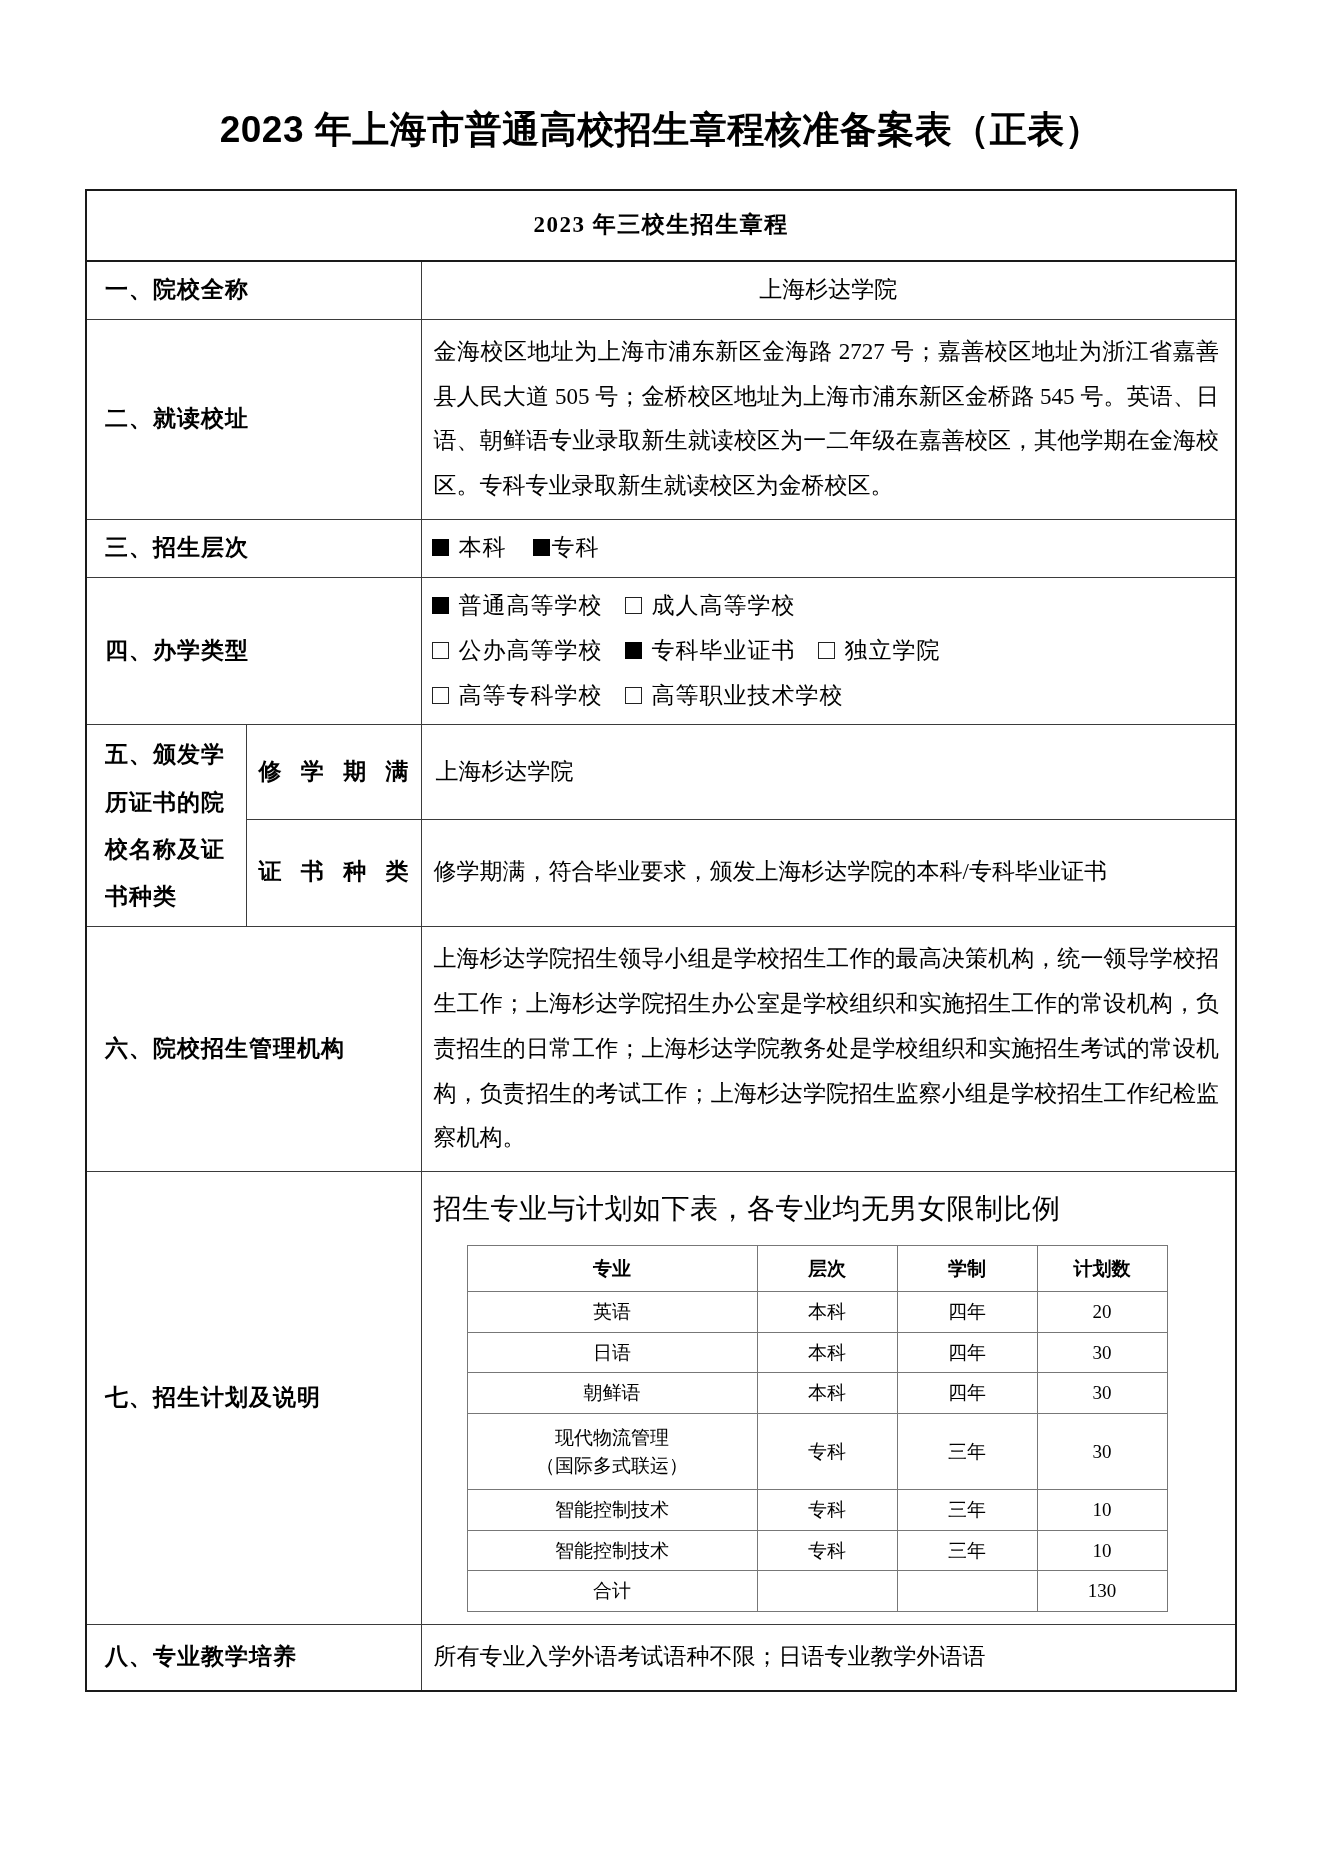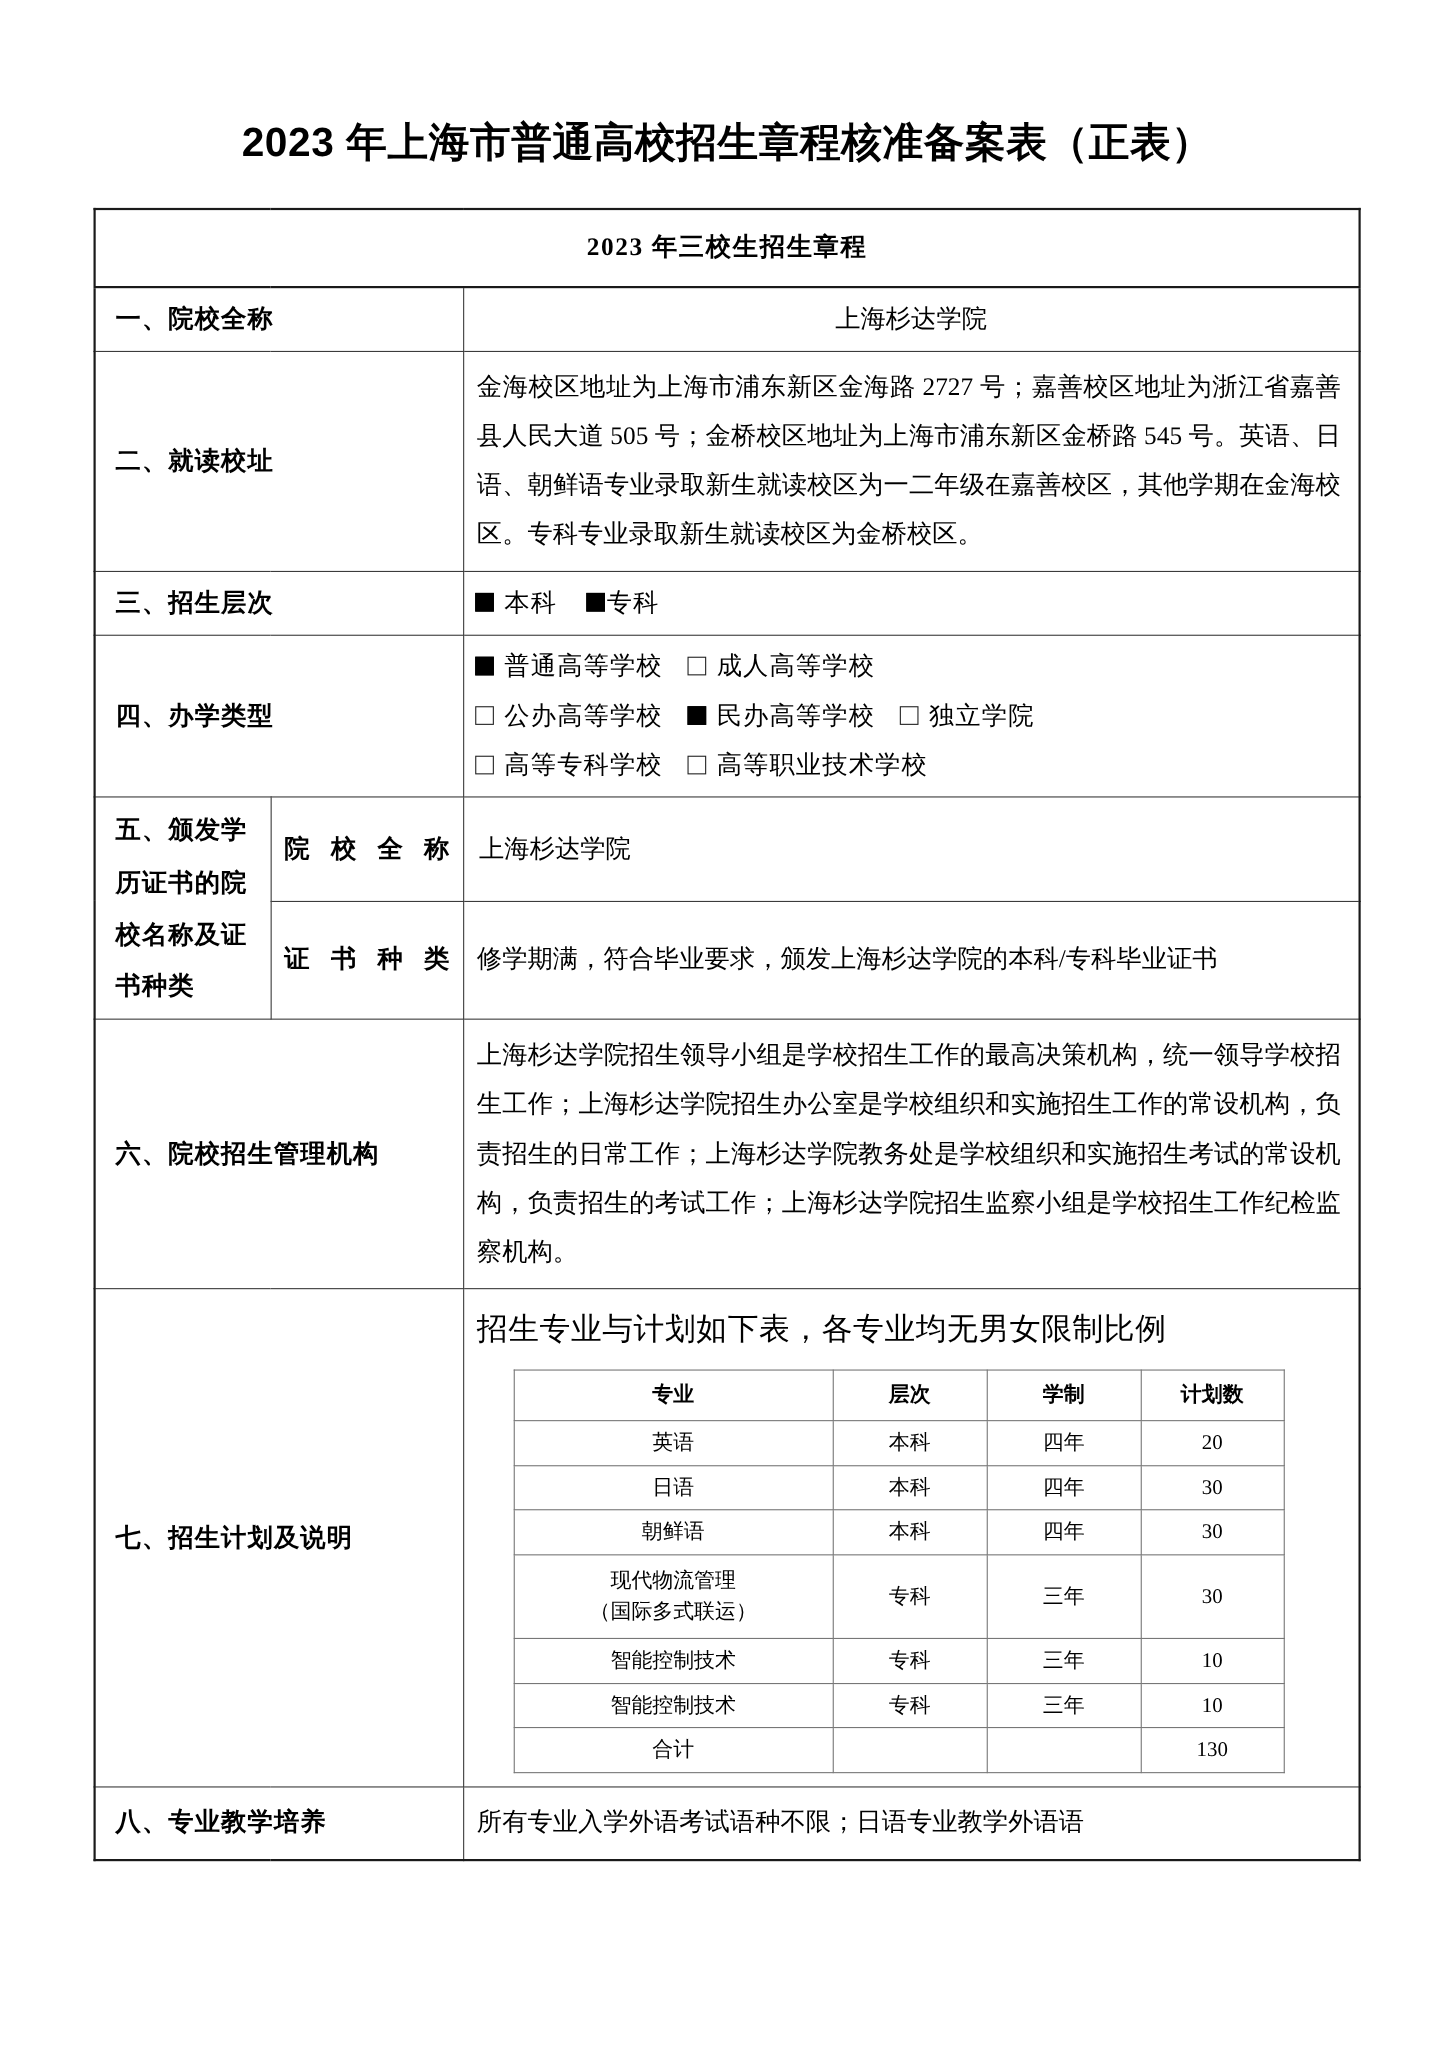--- a/index.html
+++ b/index.html
@@ -170,31 +170,31 @@
         </td>
       </tr>
 
       <tr>
         <td class="label-cell" colspan="2">四、办学类型</td>
         <td>
           <div class="opt-line">
             <span class="box checked"></span><span class="opt-text tight">普通高等学校</span><span class="box"></span><span class="opt-text tight">成人高等学校</span>
           </div>
           <div class="opt-line">
-            <span class="box"></span><span class="opt-text tight">公办高等学校</span><span class="box checked"></span><span class="opt-text tight">民办高等学校</span><span class="box"></span><span class="opt-text tight">独立学院</span>
+            <span class="box"></span><span class="opt-text tight">公办高等学校</span><span class="box checked"></span><span class="opt-text tight">专科毕业证书</span><span class="box"></span><span class="opt-text tight">独立学院</span>
           </div>
           <div class="opt-line">
             <span class="box"></span><span class="opt-text tight">高等专科学校</span><span class="box"></span><span class="opt-text tight">高等职业技术学校</span>
           </div>
         </td>
       </tr>
 
       <tr>
         <td class="label-cell wrap" rowspan="2">五、颁发学历证书的院校名称及证书种类</td>
-        <td class="sub-label">院校全称</td>
+        <td class="sub-label">修学期满</td>
         <td style="padding-left:14px">上海杉达学院</td>
       </tr>
 
       <tr>
         <td class="sub-label">证书种类</td>
         <td class="justified">修学期满，符合毕业要求，颁发上海杉达学院的本科/专科毕业证书</td>
       </tr>
 
       <tr>
         <td class="label-cell" colspan="2">六、院校招生管理机构</td>

